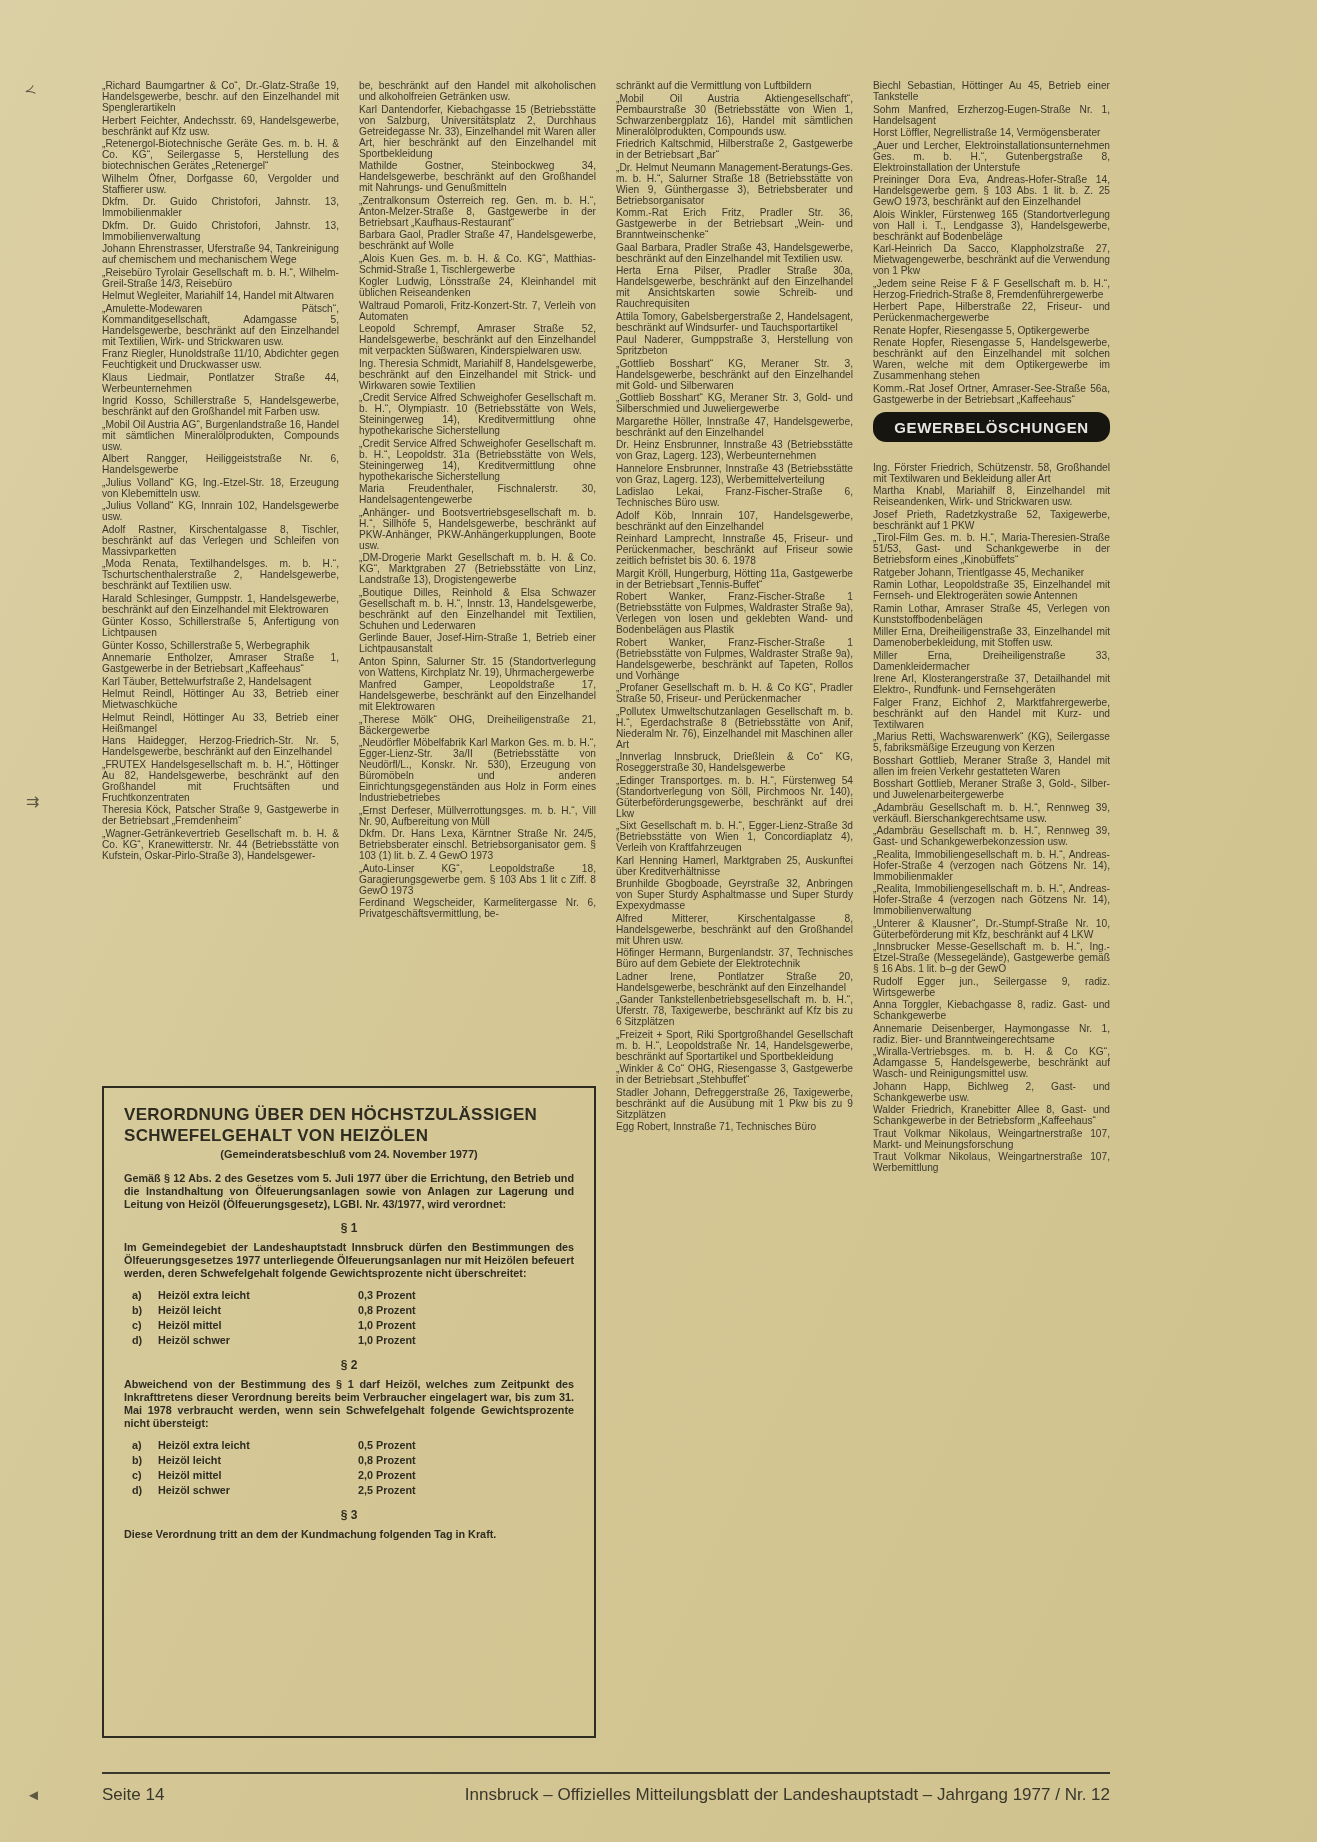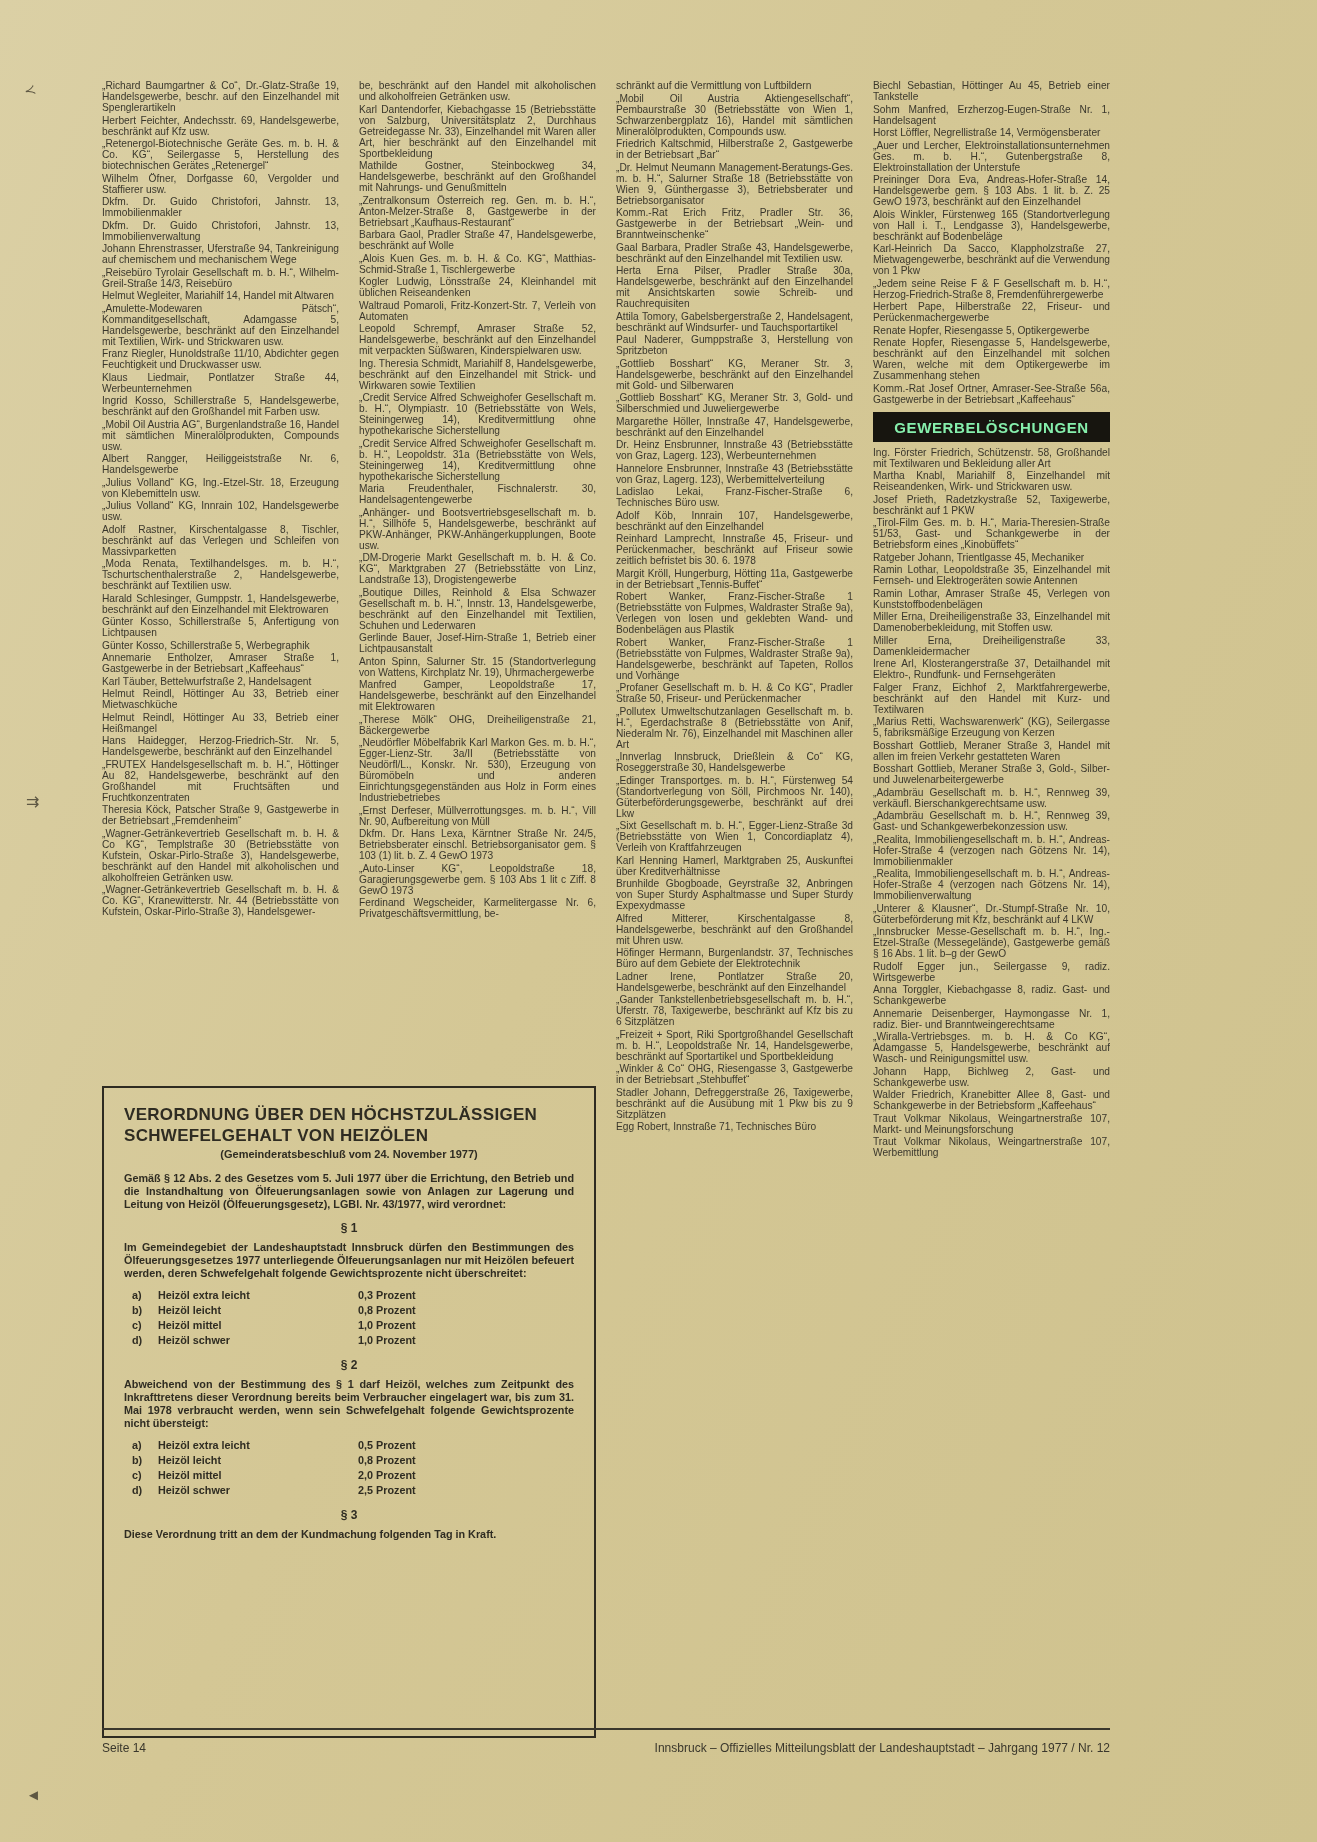--- a/index.html
+++ b/index.html
@@ -18,46 +18,47 @@
   .col { width: 237px; overflow: hidden; }
   .left-cols { height: 992px; }
   .right-cols { height: 1662px; }
   .entry {
     font-size: 10.2px; line-height: 11px;
     text-align: justify; hyphens: auto;
     margin: 0 0 1.5px 0;
     color: #3a372c;
   }
   .black-heading {
-    background: #17150f; color: #86efac;
+    background: #17150f; color: #e5e5e5;
     font-weight: bold; font-size: 15px; letter-spacing: 0.6px;
     text-align: center; padding: 7px 4px 6px;
-    margin: 7px 0 5px;
+    margin: 7px 0 20px;
+    border-radius: 13px;
   }
   .verordnung {
     margin-top: 14px;
     border: 2.5px solid #2e2b21;
     padding: 16px 20px 12px;
     height: 652px; overflow: hidden;
     color: #2f2c22;
   }
   .v-title { text-align: left; font-size: 17px; font-weight: bold; line-height: 21px; letter-spacing: 0.3px; }
   .v-sub { text-align: center; font-size: 11px; font-weight: bold; margin: 2px 0 12px; }
   .v-text { font-size: 10.8px; font-weight: bold; line-height: 13px; text-align: justify; hyphens: auto; margin: 0 0 8px; }
   .v-par { text-align: center; font-size: 12px; font-weight: bold; margin: 10px 0 6px; }
   .oil-table { margin: 4px 0 10px 8px; }
   .oil-row { display: flex; font-size: 10.8px; font-weight: bold; line-height: 15px; }
   .oil-letter { width: 26px; }
   .oil-name { width: 200px; }
   .footer {
-    position: absolute; left: 102px; top: 1728px; width: 1008px;
+    position: absolute; left: 102px; top: 1772px; width: 1008px;
     border-top: 2px solid #3a372c;
     padding-top: 11px;
     display: flex; justify-content: space-between;
-    font-size: 12px; color: #3a372c;
+    font-size: 17px; color: #3a372c;
   }
   .pen-mark { position: absolute; color: #4a4434; opacity: 0.85; font-size: 14px; }
   .mark-1 { left: 24px; top: 82px; transform: rotate(-15deg); }
   .mark-2 { left: 26px; top: 792px; font-size: 16px; }
   .mark-3 { left: 26px; top: 1786px; font-size: 15px; }
 </style>
 </head>
 <body>
 
 <div class="page">
@@ -93,21 +94,20 @@
             <p class="entry">Harald Schlesinger, Gumppstr. 1, Handelsgewerbe, beschränkt auf den Einzelhandel mit Elektrowaren</p>
             <p class="entry">Günter Kosso, Schillerstraße 5, Anfertigung von Lichtpausen</p>
             <p class="entry">Günter Kosso, Schillerstraße 5, Werbegraphik</p>
             <p class="entry">Annemarie Entholzer, Amraser Straße 1, Gastgewerbe in der Betriebsart „Kaffeehaus“</p>
             <p class="entry">Karl Täuber, Bettelwurfstraße 2, Handelsagent</p>
             <p class="entry">Helmut Reindl, Höttinger Au 33, Betrieb einer Mietwaschküche</p>
             <p class="entry">Helmut Reindl, Höttinger Au 33, Betrieb einer Heißmangel</p>
             <p class="entry">Hans Haidegger, Herzog-Friedrich-Str. Nr. 5, Handelsgewerbe, beschränkt auf den Einzelhandel</p>
             <p class="entry">„FRUTEX Handelsgesellschaft m. b. H.“, Höttinger Au 82, Handelsgewerbe, beschränkt auf den Großhandel mit Fruchtsäften und Fruchtkonzentraten</p>
             <p class="entry">Theresia Köck, Patscher Straße 9, Gastgewerbe in der Betriebsart „Fremdenheim“</p>
-            <p class="entry">„Wagner-Getränkevertrieb Gesellschaft m. b. H. &amp; Co KG“, Templstraße 30 (Betriebsstätte von Kufstein, Oskar-Pirlo-Straße 3), Handelsgewerbe, beschränkt auf den Handel mit alkoholischen und alkoholfreien Getränken usw.</p>
             <p class="entry">„Wagner-Getränkevertrieb Gesellschaft m. b. H. &amp; Co. KG“, Kranewitterstr. Nr. 44 (Betriebsstätte von Kufstein, Oskar-Pirlo-Straße 3), Handelsgewer-</p>
           </div>
         <div class="col">
             <p class="entry">be, beschränkt auf den Handel mit alkoholischen und alkoholfreien Getränken usw.</p>
             <p class="entry">Karl Dantendorfer, Kiebachgasse 15 (Betriebsstätte von Salzburg, Universitätsplatz 2, Durchhaus Getreidegasse Nr. 33), Einzelhandel mit Waren aller Art, hier beschränkt auf den Einzelhandel mit Sportbekleidung</p>
             <p class="entry">Mathilde Gostner, Steinbockweg 34, Handelsgewerbe, beschränkt auf den Großhandel mit Nahrungs- und Genußmitteln</p>
             <p class="entry">„Zentralkonsum Österreich reg. Gen. m. b. H.“, Anton-Melzer-Straße 8, Gastgewerbe in der Betriebsart „Kaufhaus-Restaurant“</p>
             <p class="entry">Barbara Gaol, Pradler Straße 47, Handelsgewerbe, beschränkt auf Wolle</p>
             <p class="entry">„Alois Kuen Ges. m. b. H. &amp; Co. KG“, Matthias-Schmid-Straße 1, Tischlergewerbe</p>
             <p class="entry">Kogler Ludwig, Lönsstraße 24, Kleinhandel mit üblichen Reiseandenken</p>

